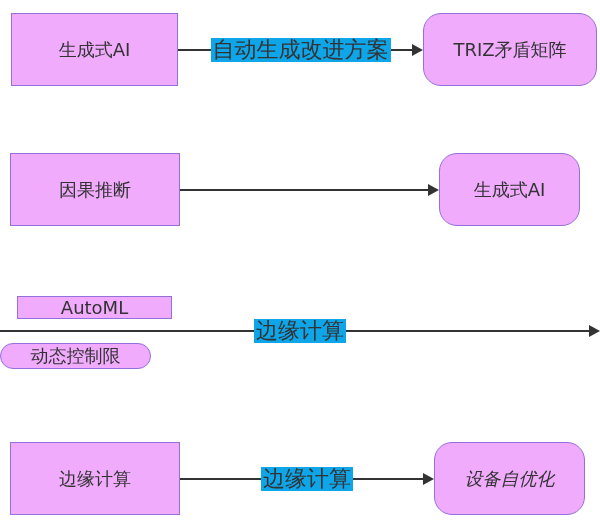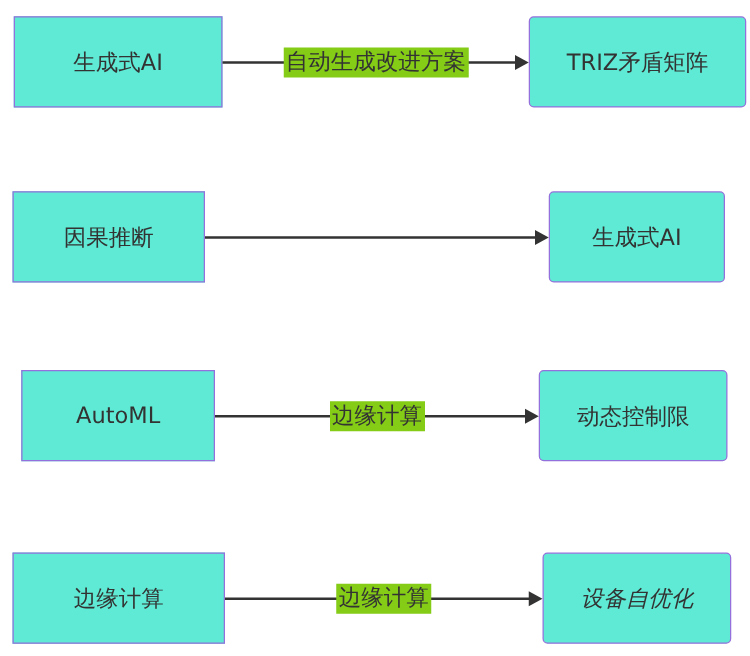--- a/index.html
+++ b/index.html
@@ -18,41 +18,41 @@
   .row {
     position: absolute;
     left: 0;
     width: 600px;
     height: 73px;
     display: flex;
     align-items: stretch;
   }
   .row-1 { top: 13px; }
   .row-2 { top: 153px; }
-  .row-3 { top: 296px; }
+  .row-3 { top: 296px; flex-direction: column; }
   .row-4 { top: 442px; }
 
   .node {
     box-sizing: border-box;
-    background: #5eead4;
+    background: #f0abfc;
     border: 1px solid #9370DB;
     color: #333333;
     font-size: 18px;
     display: flex;
     align-items: center;
     justify-content: center;
     text-align: center;
     white-space: nowrap;
     flex: none;
   }
-  .node.target { border-radius: 4px; }
+  .node.target { border-radius: 18px; }
 
   
   .row-1 .source { margin-left: 11px; width: 167px; }
-  .row-2 .source { margin-left: 10px; width: 154px; }
+  .row-2 .source { margin-left: 10px; width: 170px; }
   .row-3 .source { margin-left: 17px; width: 155px; }
   .row-4 .source { margin-left: 10px; width: 170px; }
   .row-1 .target { width: 174px; margin-right: 3px; }
   .row-2 .target { width: 141px; margin-right: 20px; }
   .row-3 .target { width: 151px; margin-right: 18px; }
   .row-4 .target { width: 151px; margin-right: 15px; font-style: italic; }
 
   .edge {
     position: relative;
     flex: 1 1 auto;
@@ -75,23 +75,23 @@
     height: 0;
     border-top: 6px solid transparent;
     border-bottom: 6px solid transparent;
     border-left: 11px solid #333333;
   }
   .edge-label {
     position: absolute;
     left: 50%;
     top: 50%;
     transform: translate(-50%, -50%);
-    background: #84cc16;
+    background: #0ea5e9;
     color: #333333;
-    font-size: 18px;
+    font-size: 22px;
     line-height: 24px;
     padding: 0 2px;
     white-space: nowrap;
     z-index: 2;
   }
 </style>
 </head>
 <body>
 
 <div class="canvas">

